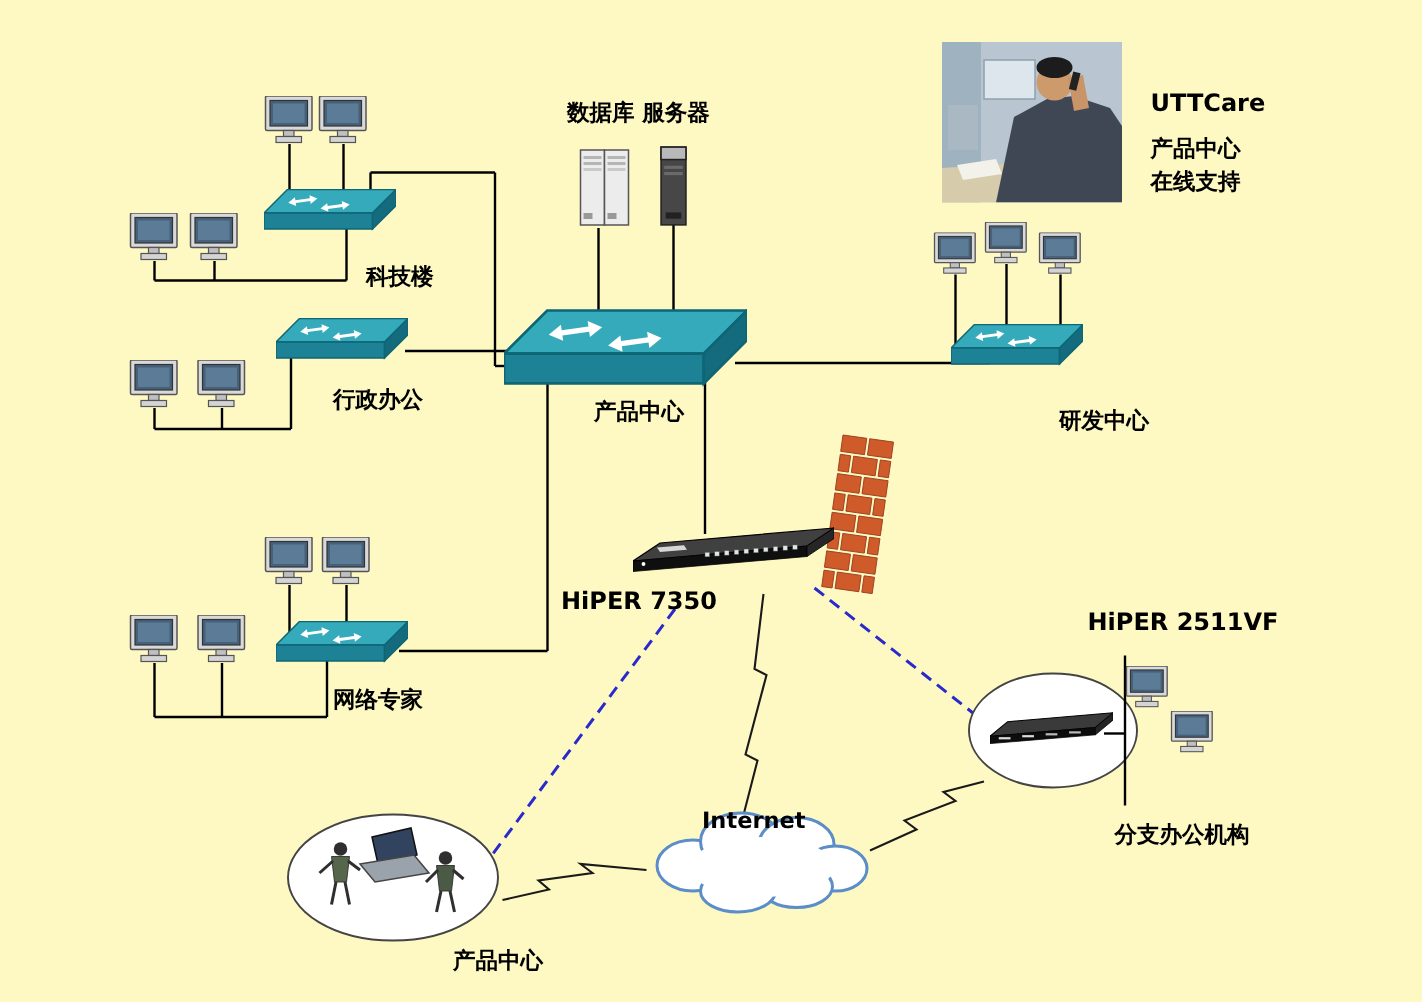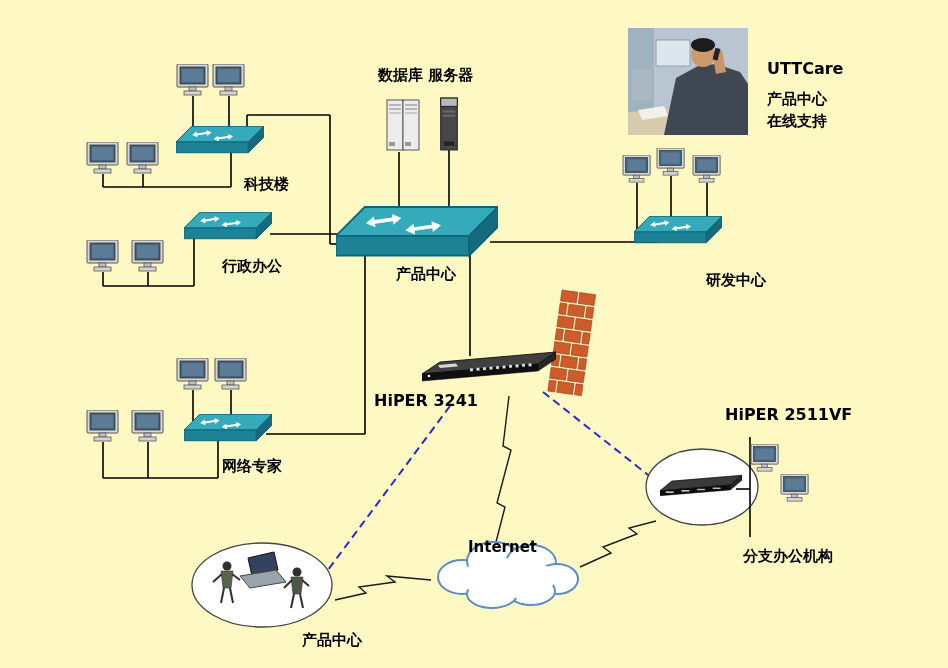--- a/index.html
+++ b/index.html
@@ -245,21 +245,21 @@
     <rect x="714" y="48" width="5" height="12" fill="#222" transform="rotate(14 716 54)"></rect>
   </g>
 </svg>
 
 <div class="lbl" style="left:378px;top:66px">数据库 服务器</div>
 <div class="lbl" style="left:244px;top:175px">科技楼</div>
 <div class="lbl" style="left:222px;top:257px">行政办公</div>
 <div class="lbl" style="left:396px;top:265px">产品中心</div>
 <div class="lbl" style="left:706px;top:271px">研发中心</div>
 <div class="lbl" style="left:222px;top:457px">网络专家</div>
-<div class="lbl big" style="left:374px;top:391px">HiPER 3241</div>
+<div class="lbl big" style="left:374px;top:391px">HiPER 7350</div>
 <div class="lbl big" style="left:725px;top:405px">HiPER 2511VF</div>
 <div class="lbl" style="left:743px;top:547px">分支办公机构</div>
 <div class="lbl" style="left:302px;top:631px">产品中心</div>
 <div class="lbl" style="left:468px;top:538px">Internet</div>
 <div class="lbl big" style="left:767px;top:59px">UTTCare</div>
 <div class="lbl" style="left:767px;top:90px">产品中心</div>
 <div class="lbl" style="left:767px;top:112px">在线支持</div>
 
 </div>
 

